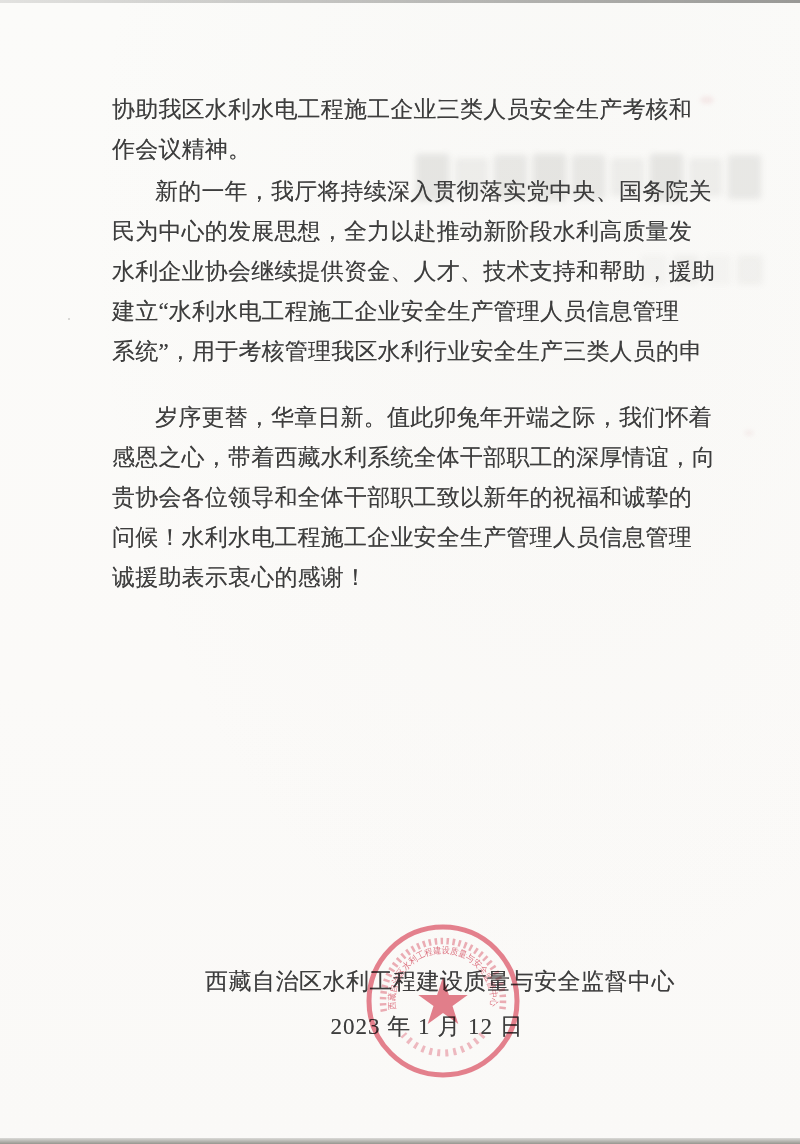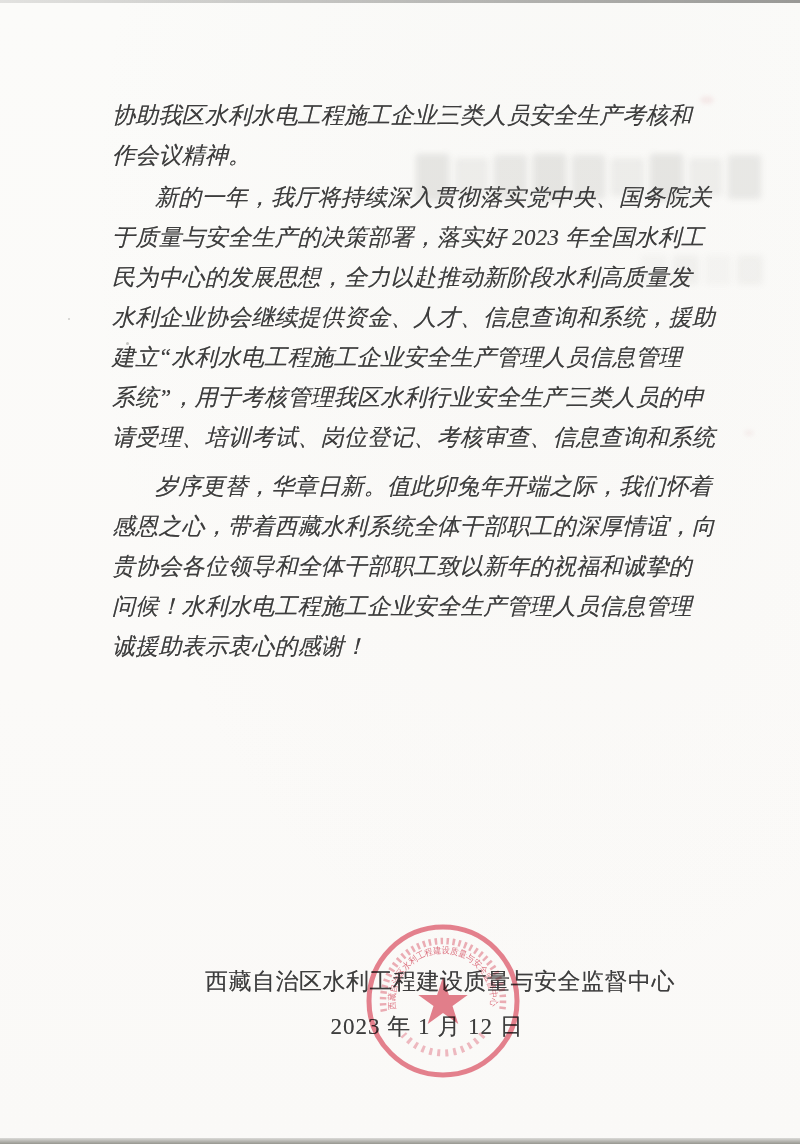--- a/index.html
+++ b/index.html
@@ -40,32 +40,31 @@
   .ghost-band.two { left: 596px; top: 248px; width: 170px; height: 44px; }
   .ghost-band.two .g { width: 26px; height: 30px; opacity: 0.08; }
   .ghost-band.two .g:nth-child(2n) { opacity: 0.05; }
   .speck { position: absolute; border-radius: 50%; pointer-events: none; }
   .speck.s1 { left: 126px; top: 342px; width: 3px; height: 3px; background: rgba(110,110,105,0.4); }
   .speck.s2 { left: 700px; top: 96px;  width: 14px; height: 8px; background: rgba(215,120,130,0.12); filter: blur(2px); }
   .speck.s3 { left: 744px; top: 430px; width: 10px; height: 6px; background: rgba(200,130,135,0.10); filter: blur(2px); }
   .speck.s4 { left: 68px;  top: 318px; width: 2px; height: 2px; background: rgba(120,120,115,0.35); }
 
   .letter-body {
-    position: absolute; left: 112px; top: 96px; width: 600px;
+    position: absolute; left: 112px; top: 90px; width: 600px;
     color: #3d3d3d;
     font-size: 23px;
     line-height: 40px;
     letter-spacing: 0.2px;
     text-shadow: 0 0 0.5px rgba(70,70,70,0.55);
-    font-style: italic;
   }
   .line { height: 40px; white-space: nowrap; }
   .line.ind { text-indent: 43px; }
   .line.p2-start { margin-top: 2px; }
-  .line.p3-start { margin-top: 9px; }
+  .line.p3-start { margin-top: 26px; }
 
   .signature-block {
     position: absolute; left: 80px; top: 968px; width: 720px;
     text-align: center;
     color: #3d3d3d;
     text-shadow: 0 0 0.5px rgba(70,70,70,0.55);
   }
   .sig-name { font-size: 23px; line-height: 28px; letter-spacing: 0.5px; }
   .sig-date { font-size: 23px; line-height: 28px; margin-top: 17px; letter-spacing: 1px; padding-right: 26px; }
 
@@ -101,26 +100,24 @@
   </div>
   <div class="speck s1"></div>
   <div class="speck s2"></div>
   <div class="speck s3"></div>
   <div class="speck s4"></div>
 
   <main class="letter-body">
     <div class="line">协助我区水利水电工程施工企业三类人员安全生产考核和</div>
     <div class="line">作会议精神。</div>
     <div class="line ind p2-start">新的一年，我厅将持续深入贯彻落实党中央、国务院关</div>
-    <div class="line">于质量与安全生产的决策部署，落实好 2023 年全国水利工</div>
     <div class="line">民为中心的发展思想，全力以赴推动新阶段水利高质量发</div>
-    <div class="line">水利企业协会继续提供资金、人才、信息查询和系统，援助</div>
+    <div class="line">水利企业协会继续提供资金、人才、技术支持和帮助，援助</div>
     <div class="line">建立“水利水电工程施工企业安全生产管理人员信息管理</div>
     <div class="line">系统”，用于考核管理我区水利行业安全生产三类人员的申</div>
-    <div class="line">请受理、培训考试、岗位登记、考核审查、信息查询和系统</div>
     <div class="line ind p3-start">岁序更替，华章日新。值此卯兔年开端之际，我们怀着</div>
     <div class="line">感恩之心，带着西藏水利系统全体干部职工的深厚情谊，向</div>
     <div class="line">贵协会各位领导和全体干部职工致以新年的祝福和诚挚的</div>
     <div class="line">问候！水利水电工程施工企业安全生产管理人员信息管理</div>
     <div class="line">诚援助表示衷心的感谢！</div>
   </main>
 
   <div class="signature-block">
     <div class="sig-name">西藏自治区水利工程建设质量与安全监督中心</div>
     <div class="sig-date">2023 年 1 月 12 日</div>

